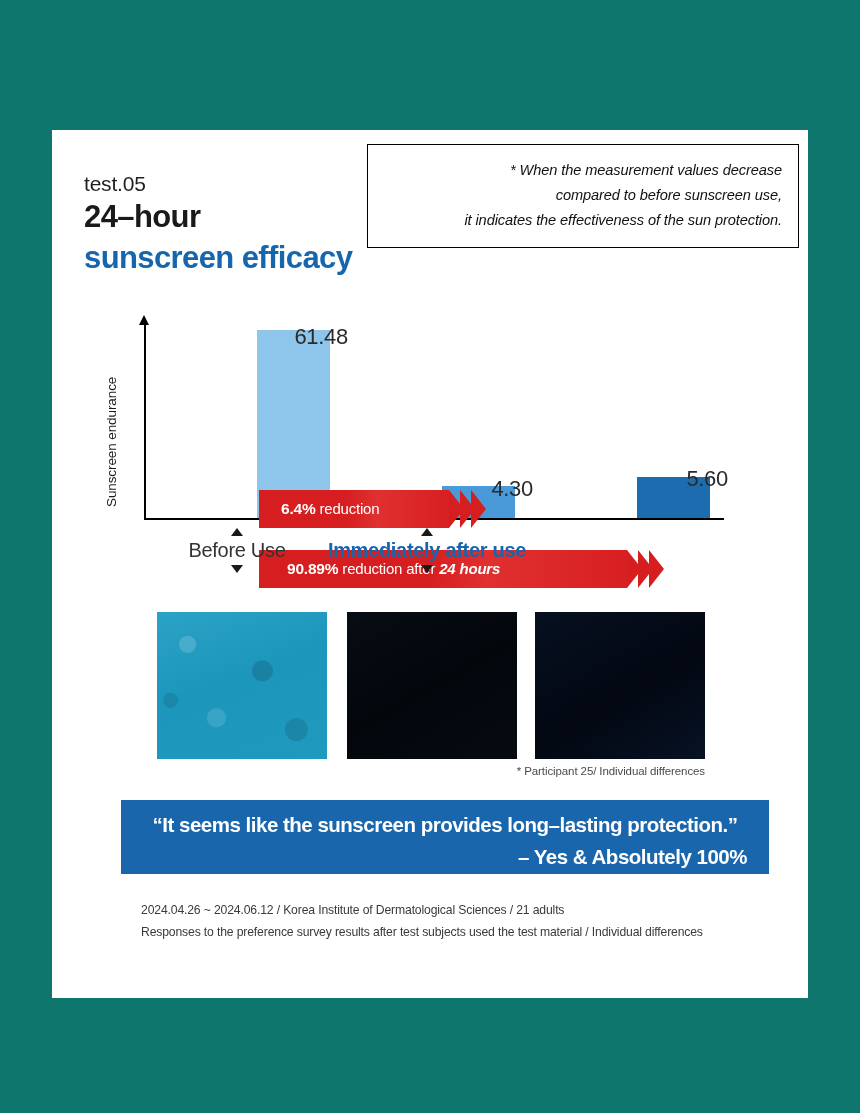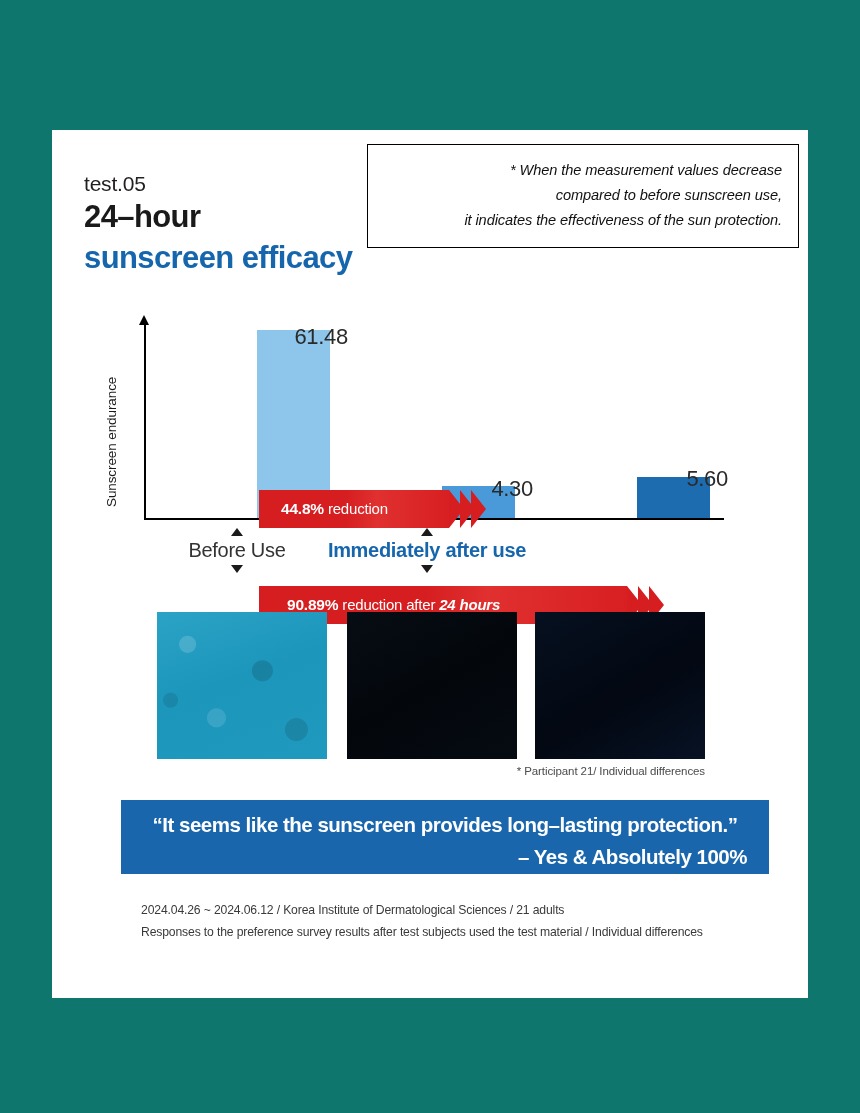--- a/index.html
+++ b/index.html
@@ -171,21 +171,20 @@
     left: 207px;
     top: 360px;
     width: 168px;
     padding-left: 22px;
   }
   .redbar-2 {
     left: 207px;
     top: 420px;
     width: 340px;
     padding-left: 28px;
-    margin-top: 36px;
   }
   .redbar .txt {
     font-size: 15px;
     white-space: nowrap;
     letter-spacing: -0.2px;
   }
   .redbar .txt .big { font-weight: bold; font-size: 15.5px; }
   .redbar .txt .ital { font-weight: bold; font-style: italic; }
   .chevrons {
     position: absolute;
@@ -359,21 +358,21 @@
         <div class="bar bar-2"></div>
         <div class="bar bar-3"></div>
 
         <div class="bar-value bv-1">61.48</div>
         <div class="bar-value bv-2">4.30</div>
         <div class="bar-value bv-3">5.60</div>
       </div>
     </div>
 
     <div class="redbar redbar-1">
-      <div class="txt"><span class="big">44.8%</span><span> reduction</span></div>
+      <div class="txt"><span class="big">6.4%</span><span> reduction</span></div>
       <div class="chevrons">
         <div class="chev c1"></div>
         <div class="chev"></div>
         <div class="chev"></div>
       </div>
     </div>
 
     <div class="redbar redbar-2">
       <div class="txt"><span class="big">90.89%</span><span> reduction after </span><span class="ital">24 hours</span></div>
       <div class="chevrons">
@@ -393,21 +392,21 @@
         <div class="tri-up"></div>
         <div class="cat-text blue">Immediately after use</div>
         <div class="tri-down"></div>
       </div>
     </div>
 
     <div class="swatches">
       <div class="swatch sw-1"></div>
       <div class="swatch sw-2"></div>
       <div class="swatch sw-3"></div>
-      <div class="participant-note">* Participant 21/ Individual differences</div>
+      <div class="participant-note">* Participant 25/ Individual differences</div>
     </div>
 
     <div class="quote">
       <div class="quote-line-1">“It seems like the sunscreen provides long–lasting protection.”</div>
       <div class="quote-line-2">– Yes &amp; Absolutely 100%</div>
     </div>
 
     <div class="footnotes">
       <div class="fn indent">2024.04.26 ~ 2024.06.12 / Korea Institute of Dermatological Sciences / 21 adults</div>
       <div class="fn indent">Responses to the preference survey results after test subjects used the test material / Individual differences</div>

